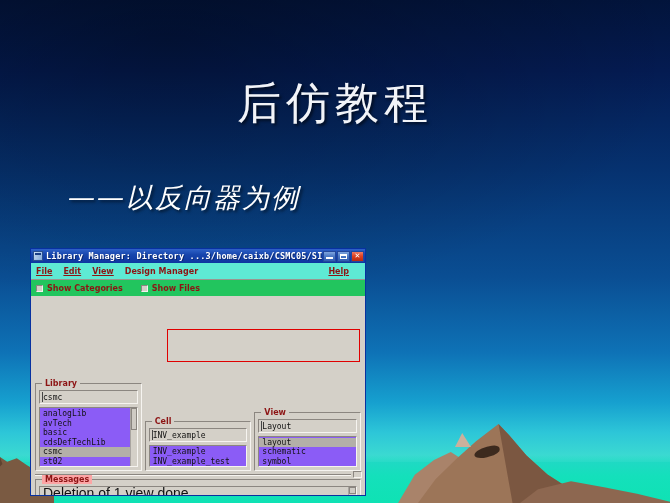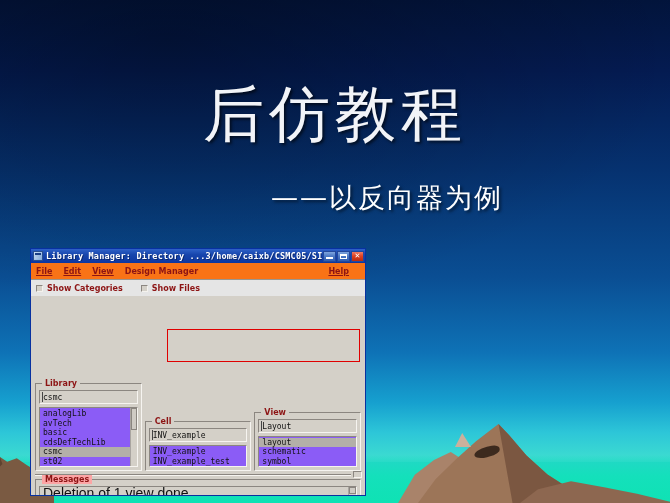--- a/index.html
+++ b/index.html
@@ -103,36 +103,36 @@
     clip-path: polygon(45% 0%, 100% 100%, 0% 100%);
   }
 
   
   #title {
     position: absolute;
     left: 0; right: 0;
     top: 74px;
     text-align: center;
     font-family: "DejaVu Serif", serif;
-    font-size: 61px;
+    font-size: 44px;
     letter-spacing: 5px;
     color: #f2f4f8;
     text-shadow: 2px 2px 3px rgba(0,0,0,0.60);
   }
   #subtitle {
     position: absolute;
     left: 0; right: 0;
     top: 180px;
-    text-align: center;
-    padding-left: 104px;
+    padding-left: 68px;
     font-family: "DejaVu Serif", serif;
     font-size: 27px;
     letter-spacing: 2px;
     color: #ffffff;
     text-shadow: 2px 2px 3px rgba(0,0,0,0.55);
+    font-style: italic;
   }
 
   
   #signature {
     position: absolute;
     right: 9px;
     top: 477px;
     font-family: "DejaVu Sans", sans-serif;
     font-size: 17px;
     font-weight: bold;
@@ -223,21 +223,21 @@
     content: "";
     position: absolute;
     left: 2px; right: 2px; top: 2px; bottom: 2px;
     border: 1px solid #ffffff;
     border-top-width: 2px;
   }
 
   
   #menubar {
     height: 17px;
-    background: #f97316;
+    background: #5eead4;
     display: flex;
     align-items: center;
     padding: 0 5px;
     border-bottom: 1px solid #9a968f;
     box-sizing: border-box;
   }
   .menu-item {
     font-size: 8px;
     font-weight: bold;
     color: #8d1414;
@@ -247,21 +247,21 @@
   }
   .menu-item .u { text-decoration: underline; }
   #menu-help { margin-left: auto; }
 
   
   #checkrow {
     height: 16px;
     display: flex;
     align-items: center;
     padding: 0 5px;
-    background: #e5e5e5;
+    background: #22c55e;
     box-sizing: border-box;
   }
   .chk-wrap { display: flex; align-items: center; margin-right: 18px; }
   .chk-box {
     width: 7px; height: 7px;
     background: #d4d0c8;
     border: 1px solid #8b8680;
     border-top-color: #8b8680;
     border-left-color: #8b8680;
     border-right-color: #f4f2ee;

